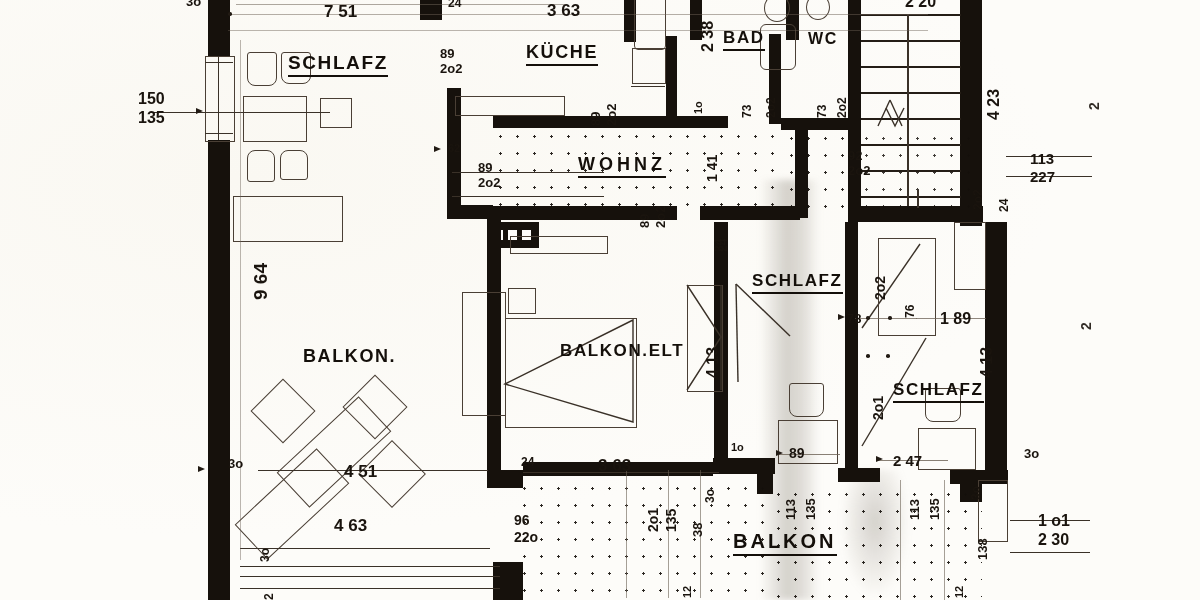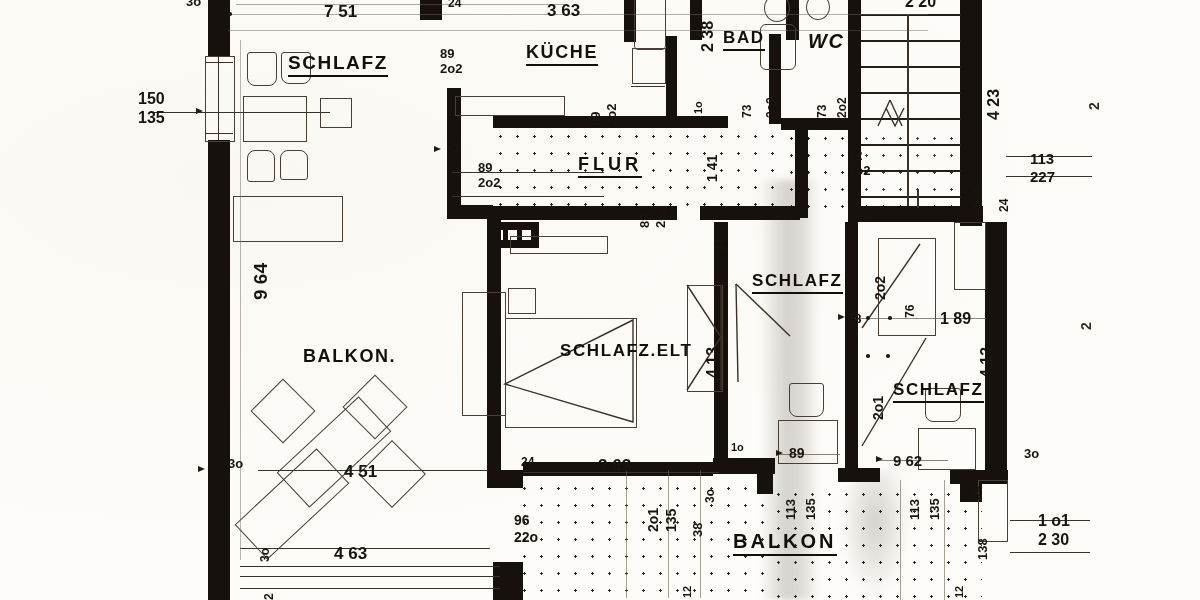--- a/index.html
+++ b/index.html
@@ -257,24 +257,24 @@
   <div class="arrowR" style="left:838px;top:314px;"></div>
   <div class="dot" style="left:228px;top:12px;"></div>
   <div class="dot" style="left:866px;top:316px;"></div>
   <div class="dot" style="left:888px;top:316px;"></div>
   <div class="dot" style="left:866px;top:354px;"></div>
   <div class="dot" style="left:886px;top:354px;"></div>
 
   <div class="room-label" style="left:288px;top:52px;font-size:19px;">SCHLAFZ</div>
   <div class="room-label" style="left:526px;top:42px;font-size:18px;">KÜCHE</div>
   <div class="room-label" style="left:723px;top:28px;font-size:17px;">BAD</div>
-  <div class="room-label" style="left:808px;top:30px;font-size:20px;border-bottom:none;font-style:italic;">WC</div>
-  <div class="room-label" style="left:578px;top:154px;font-size:18px;letter-spacing:4px;">FLUR</div>
+  <div class="room-label" style="left:808px;top:30px;font-size:16px;border-bottom:none;">WC</div>
+  <div class="room-label" style="left:578px;top:154px;font-size:18px;letter-spacing:4px;">WOHNZ</div>
   <div class="room-label" style="left:303px;top:346px;font-size:18px;border-bottom:none;">BALKON.</div>
-  <div class="room-label" style="left:560px;top:341px;font-size:17px;border-bottom:none;">SCHLAFZ.ELT</div>
+  <div class="room-label" style="left:560px;top:341px;font-size:17px;border-bottom:none;">BALKON.ELT</div>
   <div class="room-label" style="left:752px;top:271px;font-size:17px;">SCHLAFZ</div>
   <div class="room-label" style="left:893px;top:380px;font-size:17px;">SCHLAFZ</div>
   <div class="room-label" style="left:733px;top:530px;font-size:20px;letter-spacing:3px;">BALKON</div>
 
   <div class="dim" style="left:186px;top:-6px;font-size:13px;">3o</div>
   <div class="dim" style="left:324px;top:2px;font-size:17px;">7 51</div>
   <div class="dim" style="left:448px;top:-4px;font-size:12px;">24</div>
   <div class="dim" style="left:547px;top:1px;font-size:17px;">3 63</div>
   <div class="dim" style="left:905px;top:-7px;font-size:16px;">2 20</div>
 
@@ -315,34 +315,34 @@
 
   <div class="dim v" style="left:985px;top:120px;font-size:16px;">4 23</div>
   <div class="dimpair" style="left:1030px;top:150px;font-size:15px;">
     <div>113</div>
     <div>227</div>
   </div>
   <div class="dim v" style="left:997px;top:212px;font-size:12px;">24</div>
   <div class="dim v" style="left:971px;top:210px;font-size:12px;">2o2</div>
 
   <div class="dim" style="left:344px;top:462px;font-size:17px;">4 51</div>
-  <div class="dim" style="left:334px;top:544px;font-size:17px;">4 63</div>
+  <div class="dim" style="left:334px;top:516px;font-size:17px;">4 63</div>
 
   <div class="dim v" style="left:704px;top:378px;font-size:16px;">4 13</div>
   <div class="dim" style="left:598px;top:456px;font-size:17px;">3 63</div>
   <div class="dim" style="left:521px;top:455px;font-size:12px;">24</div>
   <div class="dim v" style="left:716px;top:252px;font-size:12px;">24</div>
   <div class="dim v" style="left:872px;top:300px;font-size:14px;">2o2</div>
   <div class="dim" style="left:847px;top:311px;font-size:13px;">78</div>
   <div class="dim v" style="left:903px;top:318px;font-size:12px;">76</div>
   <div class="dim" style="left:940px;top:310px;font-size:16px;">1 89</div>
   <div class="dim v" style="left:978px;top:378px;font-size:16px;">4 13</div>
   <div class="dim v" style="left:870px;top:420px;font-size:14px;">2o1</div>
   <div class="dim" style="left:789px;top:445px;font-size:14px;">89</div>
-  <div class="dim" style="left:893px;top:452px;font-size:15px;">9 62</div>
+  <div class="dim" style="left:893px;top:452px;font-size:15px;">2 47</div>
   <div class="dim" style="left:1024px;top:446px;font-size:13px;">3o</div>
   <div class="dim" style="left:731px;top:441px;font-size:11px;">1o</div>
 
   <div class="dimpair" style="left:514px;top:512px;font-size:14px;">
     <div>96</div>
     <div>22o</div>
   </div>
   <div class="dim v" style="left:645px;top:532px;font-size:14px;">2o1</div>
   <div class="dim v" style="left:663px;top:532px;font-size:14px;">135</div>
   <div class="dim v" style="left:690px;top:537px;font-size:13px;">38</div>

